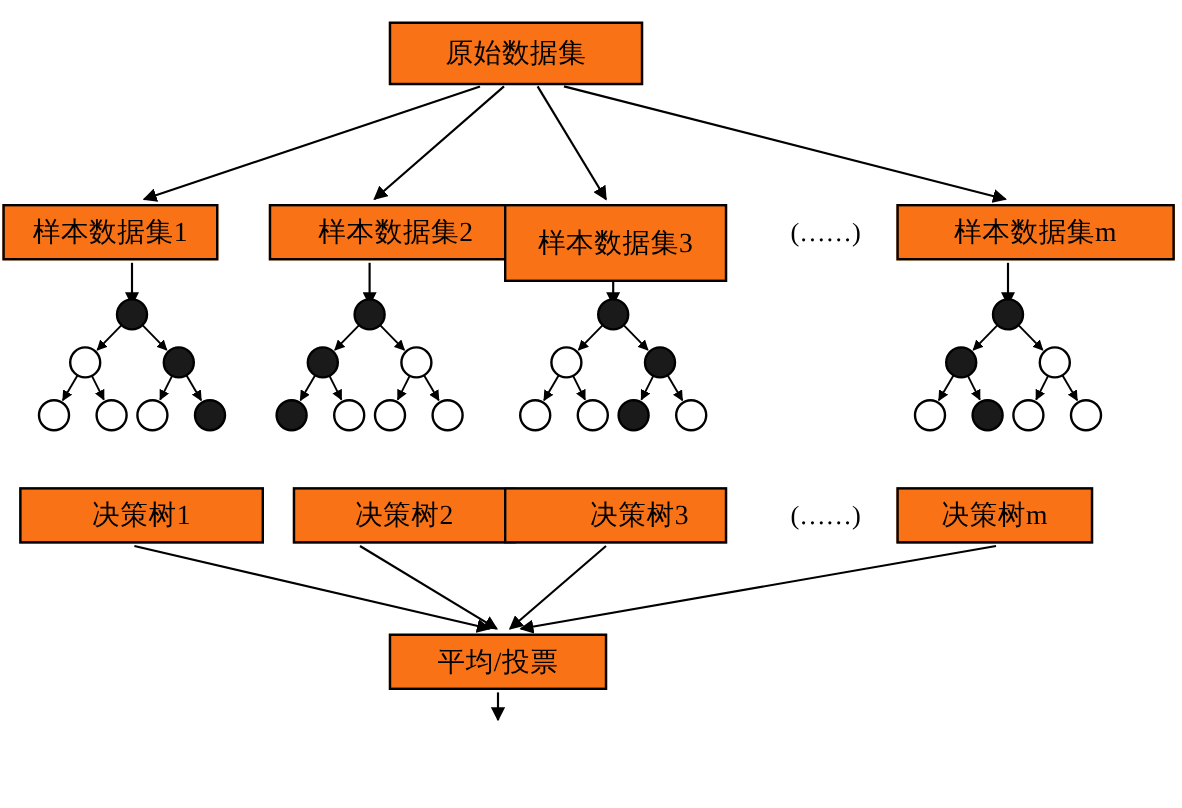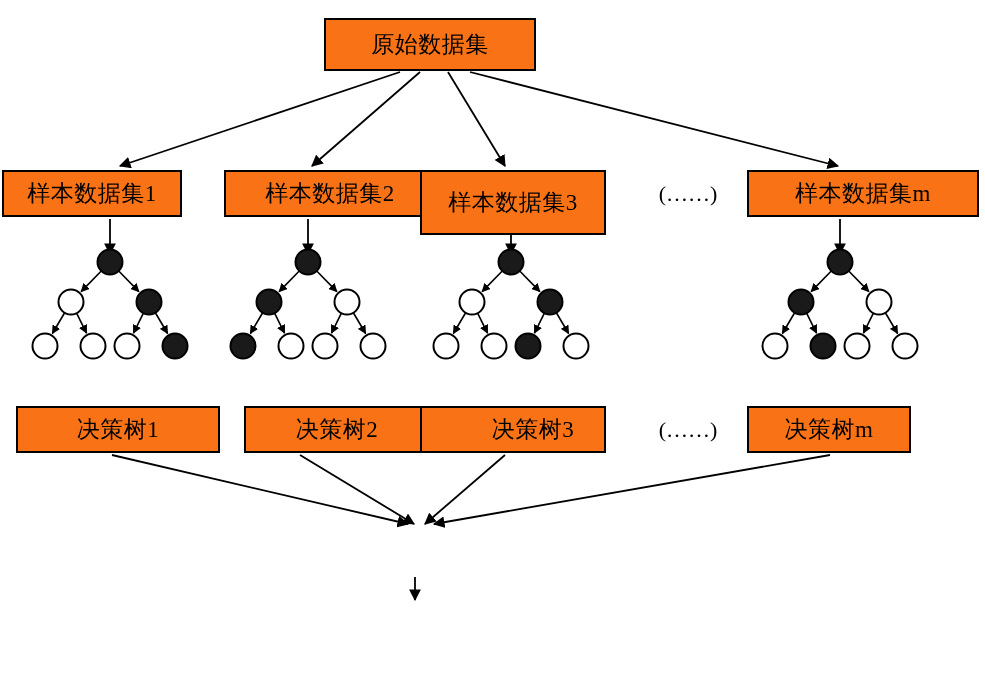--- a/index.html
+++ b/index.html
@@ -162,15 +162,18 @@
       </div>
       <div class="node-box" style="left: 420px; top: 406px; width: 186px; height: 47px; padding-left: 40px;">
         <span>决策树3</span>
       </div>
       <div class="node-box" style="left: 747px; top: 406px; width: 164px; height: 47px;">
         <span>决策树m</span>
       </div>
     </div>
   <div class="ellipsis-label" id="tree-ellipsis" style="left: 643px; top: 414px; width: 90px; height: 32px;">(……)</div>
 
+  <div class="node-box" id="aggregate-box" style="left: 324px; top: 528px; width: 182px; height: 47px;">
+    <span>平均/投票</span>
+  </div>
 
 
 </div>
 
 </body></html>

